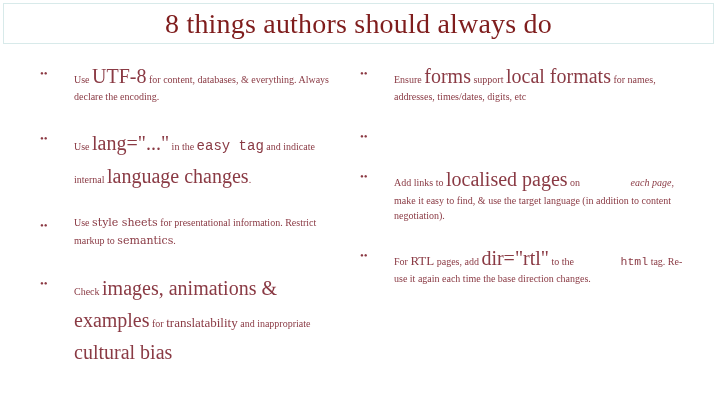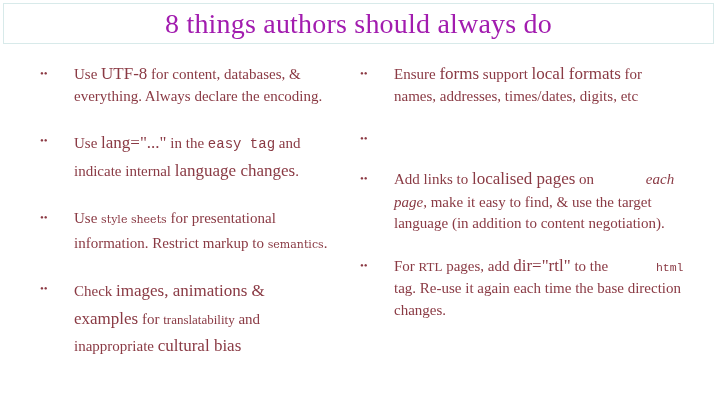--- a/index.html
+++ b/index.html
@@ -32,21 +32,21 @@
     box-sizing: border-box;
     display: flex;
     align-items: center;
     justify-content: center;
     background: #ffffff;
   }
   .title-text {
     font-family: "Liberation Serif", "DejaVu Serif", serif;
     font-size: 28px;
     line-height: 1.05;
-    color: #a21caf;
+    color: #7f1d1d;
     font-weight: 400;
     letter-spacing: 0.2px;
     white-space: nowrap;
   }
 
   
   .columns {
     position: absolute;
     left: 0;
     top: 62px;
@@ -83,23 +83,23 @@
     color: #8a3a44;
     font-family: "Liberation Serif", "DejaVu Serif", serif;
     font-size: 10.5px;
     line-height: 1.42;
     text-align: left;
   }
   
   .lh-lg .bullet-body { line-height: 1.62; }
 
   
-  .sm  { font-size: 15px; }
+  .sm  { font-size: 10px; }
   .lg  { font-size: 13px; }
-  .xl  { font-size: 17px; margin-top: 11px; }
+  .xl  { font-size: 20px; margin-top: 11px; }
   .it  { font-style: italic; margin-left: 48px; }
   .mono-md {
     font-family: "Liberation Mono", "DejaVu Sans Mono", monospace;
     font-size: 11.5px;
     margin-left: 44px;
   }
   .mono-lg {
     font-family: "Liberation Mono", "DejaVu Sans Mono", monospace;
     font-size: 14px;
   }

